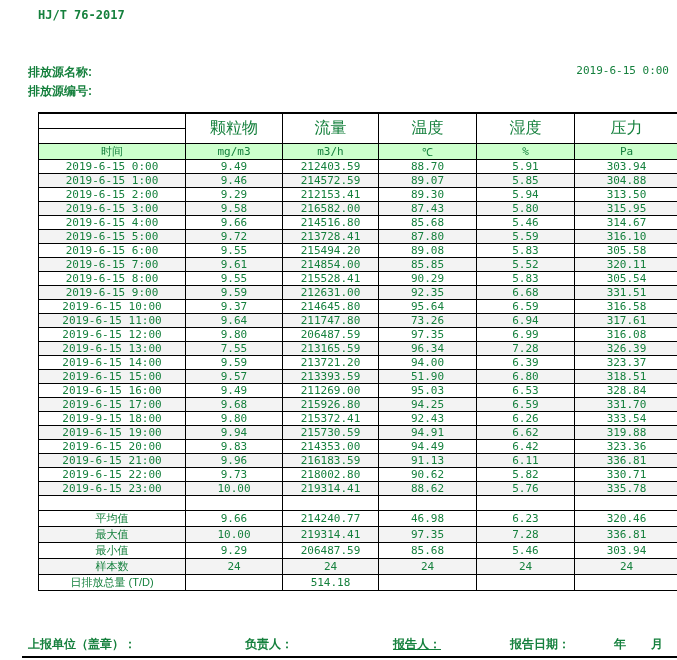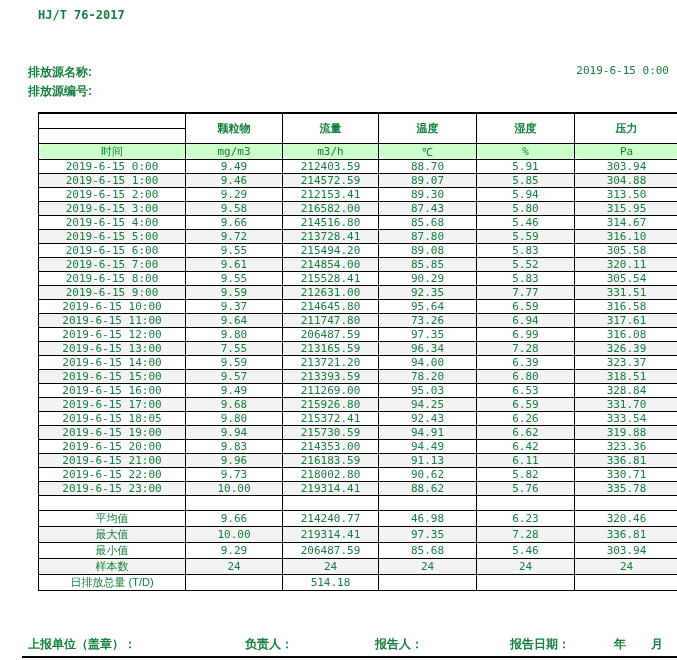--- a/index.html
+++ b/index.html
@@ -32,34 +32,34 @@
     border-top: 2px solid #000;
   }
   .report th, .report td {
     border: 1px solid #000; text-align: center; vertical-align: middle;
     padding: 0; font-size: 11px; font-weight: normal;
     overflow: hidden; white-space: nowrap;
   }
   .num { font-family: "DejaVu Sans Mono", monospace; }
   .cjk { font-family: "Liberation Sans", sans-serif; font-size: 12px; }
   thead tr.corner-row { height: 15px; }
-  thead .col-name { font-size: 11px; font-weight: bold; }
+  thead .col-name { font-size: 16px; }
   tr.green-row { height: 14px; }
-  tr.green-row th, tr.green-row td { background: var(--green); border-radius: 6px; }
+  tr.green-row th, tr.green-row td { background: var(--green); }
   #data-rows tr { height: 14px; }
   #data-rows tr:nth-child(even) { background: var(--alt); }
   #spacer-body tr { height: 15px; }
   #summary-rows tr { height: 12px; }
   #summary-rows tr:nth-child(even) { background: var(--alt); }
   .note { position: absolute; left: 8px; top: 611px; font-weight: bold; font-size: 12px; }
   .sig { position: absolute; top: 636px; left: 0; width: 677px; height: 20px; font-weight: bold; font-size: 12px; }
   .sig span { position: absolute; top: 0; white-space: nowrap; }
   .sig-unit { left: 8px; text-align: right; }
   .sig-resp { left: 225px; font-family: Liberation Mono, monospace; }
-  .sig-reporter { left: 355px; }
+  .sig-reporter { left: 373px; text-decoration: underline; }
   .sig-datelabel { left: 490px; }
   .sig-year { left: 594px; }
   .sig-month { left: 631px; }
   .sig-day { left: 664px; }
   .bottom-rule { position: absolute; top: 656px; left: 2px; width: 673px; border-top: 2px solid #000; }
 </style>
 </head>
 <body>
 
 <div class="page">
@@ -175,21 +175,21 @@
           <td class="num">215528.41</td>
           <td class="num">90.29</td>
           <td class="num">5.83</td>
           <td class="num">305.54</td>
         </tr>
         <tr>
           <td class="num">2019-6-15 9:00</td>
           <td class="num">9.59</td>
           <td class="num">212631.00</td>
           <td class="num">92.35</td>
-          <td class="num">7.77</td>
+          <td class="num">6.68</td>
           <td class="num">331.51</td>
         </tr>
         <tr>
           <td class="num">2019-6-15 10:00</td>
           <td class="num">9.37</td>
           <td class="num">214645.80</td>
           <td class="num">95.64</td>
           <td class="num">6.59</td>
           <td class="num">316.58</td>
         </tr>
@@ -222,42 +222,42 @@
           <td class="num">9.59</td>
           <td class="num">213721.20</td>
           <td class="num">94.00</td>
           <td class="num">6.39</td>
           <td class="num">323.37</td>
         </tr>
         <tr>
           <td class="num">2019-6-15 15:00</td>
           <td class="num">9.57</td>
           <td class="num">213393.59</td>
-          <td class="num">78.20</td>
+          <td class="num">51.90</td>
           <td class="num">6.80</td>
           <td class="num">318.51</td>
         </tr>
         <tr>
           <td class="num">2019-6-15 16:00</td>
           <td class="num">9.49</td>
           <td class="num">211269.00</td>
           <td class="num">95.03</td>
           <td class="num">6.53</td>
           <td class="num">328.84</td>
         </tr>
         <tr>
           <td class="num">2019-6-15 17:00</td>
           <td class="num">9.68</td>
           <td class="num">215926.80</td>
           <td class="num">94.25</td>
           <td class="num">6.59</td>
           <td class="num">331.70</td>
         </tr>
         <tr>
-          <td class="num">2019-6-15 18:05</td>
+          <td class="num">2019-9-15 18:00</td>
           <td class="num">9.80</td>
           <td class="num">215372.41</td>
           <td class="num">92.43</td>
           <td class="num">6.26</td>
           <td class="num">333.54</td>
         </tr>
         <tr>
           <td class="num">2019-6-15 19:00</td>
           <td class="num">9.94</td>
           <td class="num">215730.59</td>

